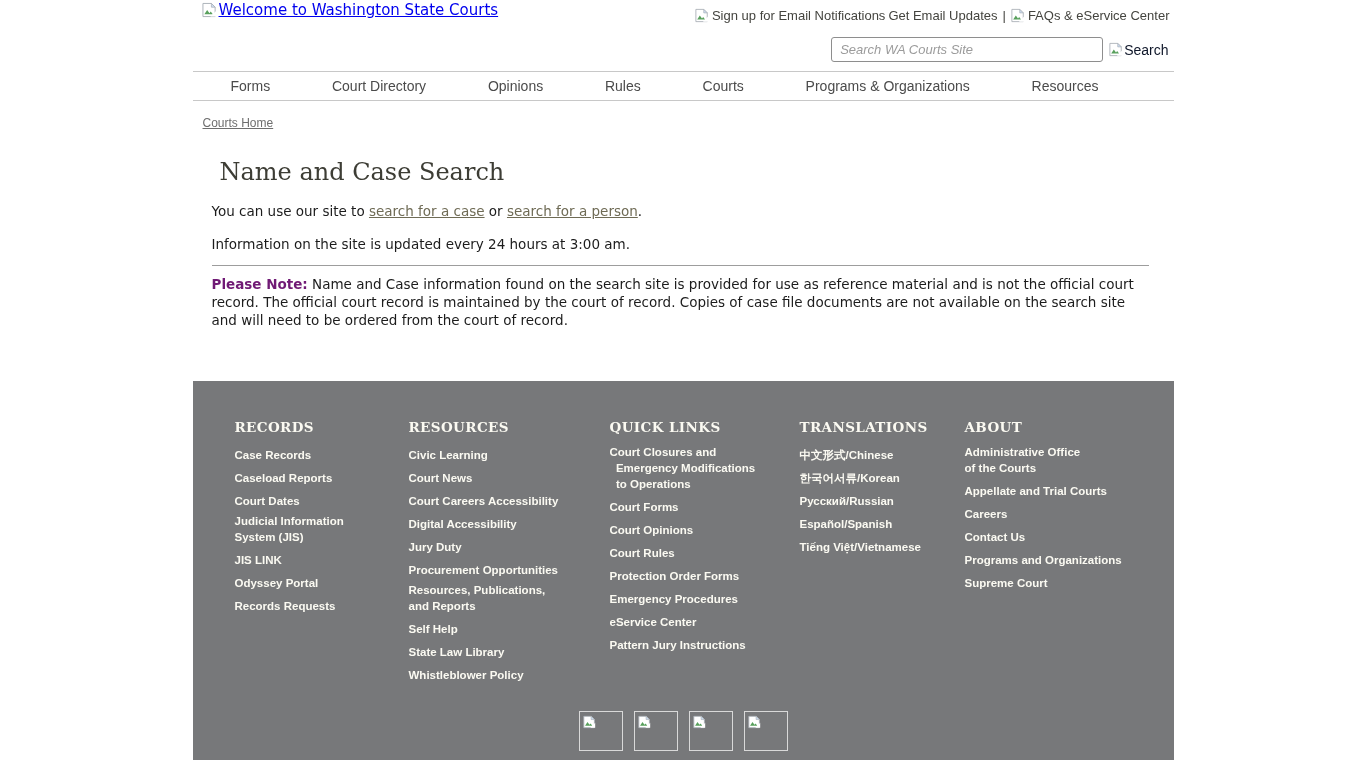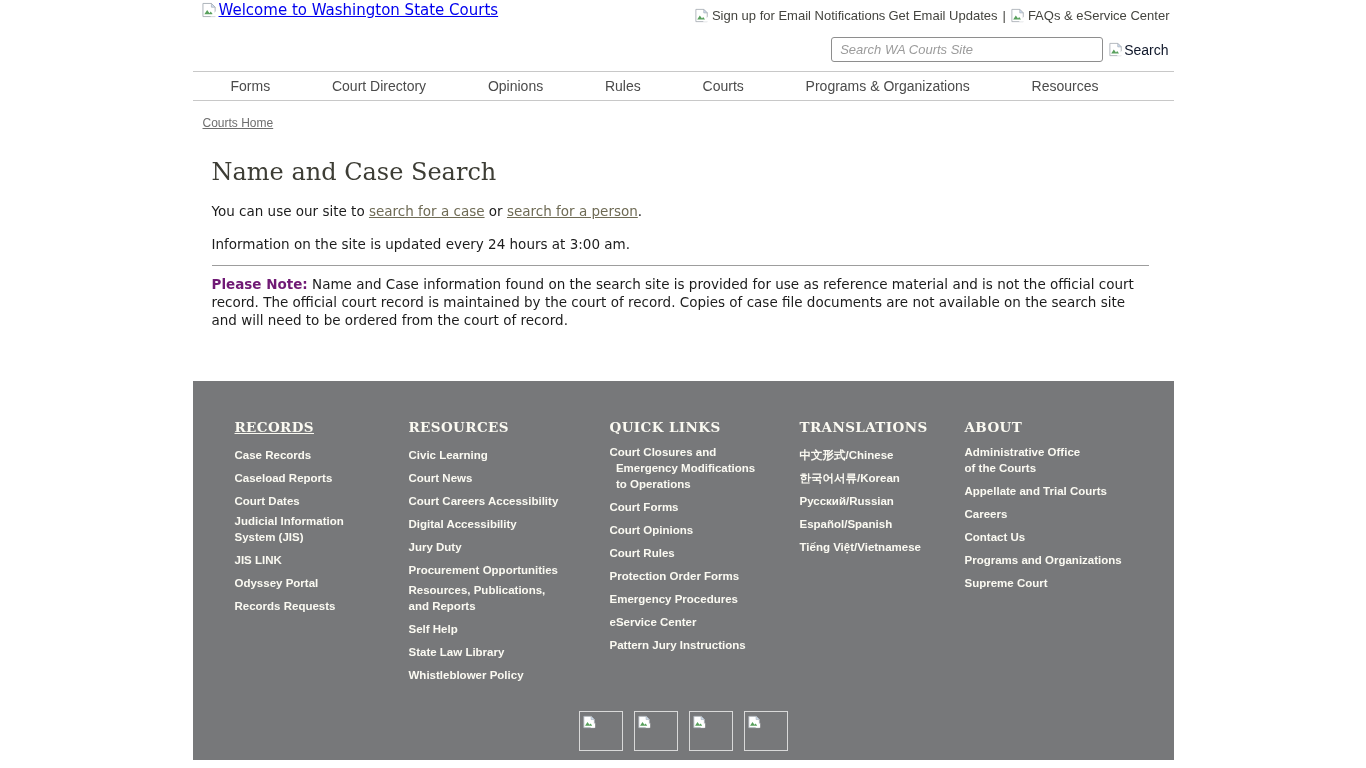--- a/index.html
+++ b/index.html
@@ -65,21 +65,21 @@
     font-family: "Liberation Sans", sans-serif;
     font-size: 12px; color: #6e6e6e;
     text-decoration: underline; cursor: pointer;
   }
 
   
   .main { padding: 0 25px 0 19px; }
   .main h1 {
     margin-top: 27px;
     font-family: "DejaVu Serif", "Liberation Serif", serif;
-    font-weight: 400; font-size: 24px; color: #3d3d35;
+    font-weight: 400; font-size: 24px; color: #3d3d35; margin-left: 8px;
   }
   .main .question { margin-top: 21px; font-size: 13.5px; font-weight: bold; color: #111; }
   .main p.body-line { margin-top: 17px; font-size: 13.5px; color: #1c1c1c; }
   .main p.body-line a { color: #6f6b55; text-decoration: underline; cursor: pointer; }
   .main hr { border: none; border-top: 1px solid #9d9d9d; margin-top: 13px; }
   .note { margin-top: 9px; font-size: 13.5px; color: #1c1c1c; line-height: 18px; width: 940px; }
   .note b { color: #701a75; }
 
   
   .footer {
@@ -96,21 +96,21 @@
     letter-spacing: 0.4px; margin-bottom: 9px;
   }
   .fcol ul { list-style: none; }
   .fcol li { margin-bottom: 4px; }
   .fcol a {
     font-family: "Liberation Sans", sans-serif;
     font-size: 11.5px; font-weight: bold; color: #fbfaf2;
     text-decoration: none; cursor: pointer;
     white-space: pre-wrap; line-height: 16px; display: inline-block;
   }
-  .fcol-records   { width: 174px; text-decoration: underline; }
+  .fcol-records   { width: 174px; }
   .fcol-resources { width: 201px; }
   .fcol-quicklinks{ width: 190px; }
   .fcol-translations { width: 165px; }
   .fcol-about     { width: 200px; }
 
   .social-row {
     display: flex; justify-content: center; gap: 11px;
     margin-top: 24px; margin-left: -42px;
   }
   .social-box {

